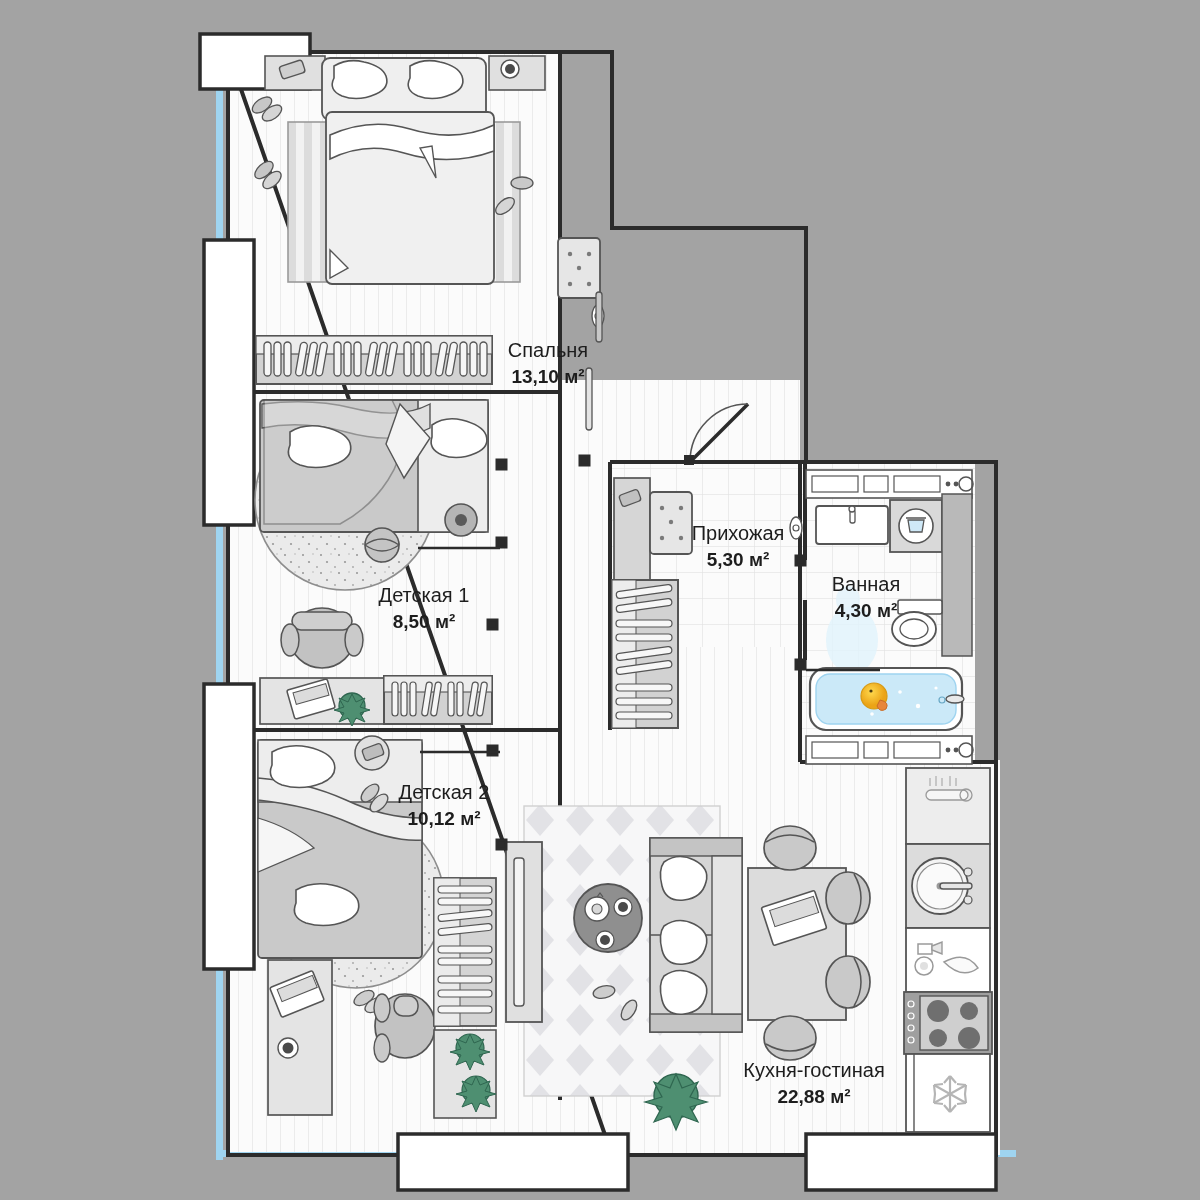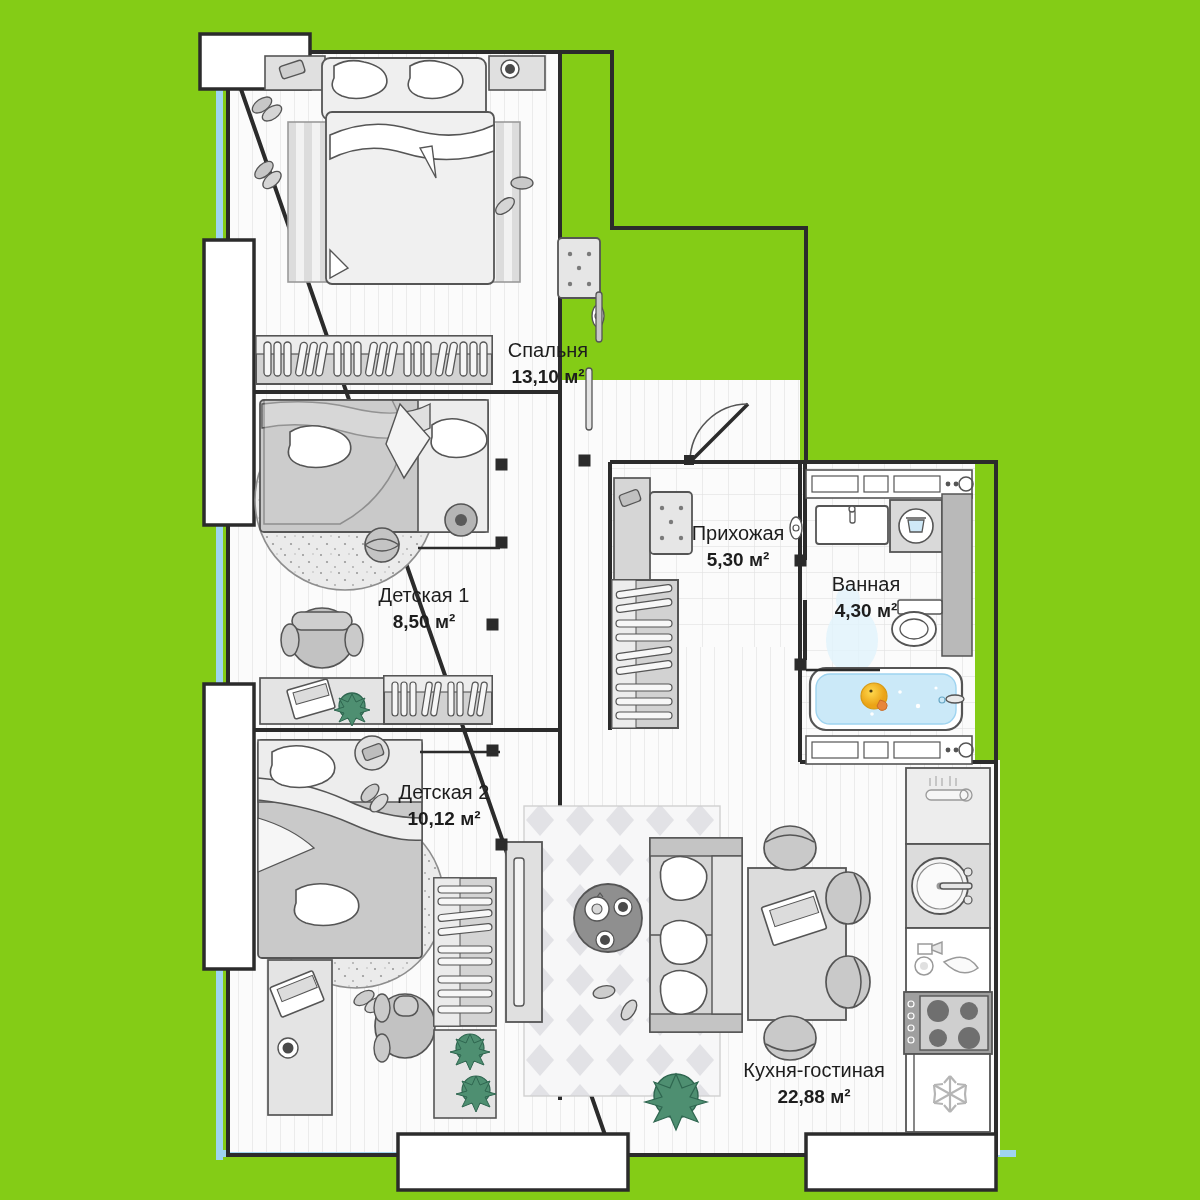--- a/index.html
+++ b/index.html
@@ -1,18 +1,18 @@
 <!DOCTYPE html>
 <html><head>
 <meta charset="utf-8">
 <style>
   html,body{margin:0;padding:0;background:#ffffff;}
   body{width:1200px;height:1200px;overflow:hidden;
        font-family:"Liberation Sans","DejaVu Sans",sans-serif;}
-  #stage{position:relative;width:1200px;height:1200px;background:#84cc16;}
+  #stage{position:relative;width:1200px;height:1200px;background:#a3a3a3;}
   svg{display:block;}
   .lbl{font-family:"Liberation Sans","DejaVu Sans",sans-serif;font-size:20px;fill:#1d1d1d;text-anchor:middle;}
   .lbl.area{font-weight:bold;font-size:19px;}
 </style>
 </head>
 <body>
 
 <div id="stage">
 <svg width="1200" height="1200" viewBox="0 0 1200 1200">
   <defs>

